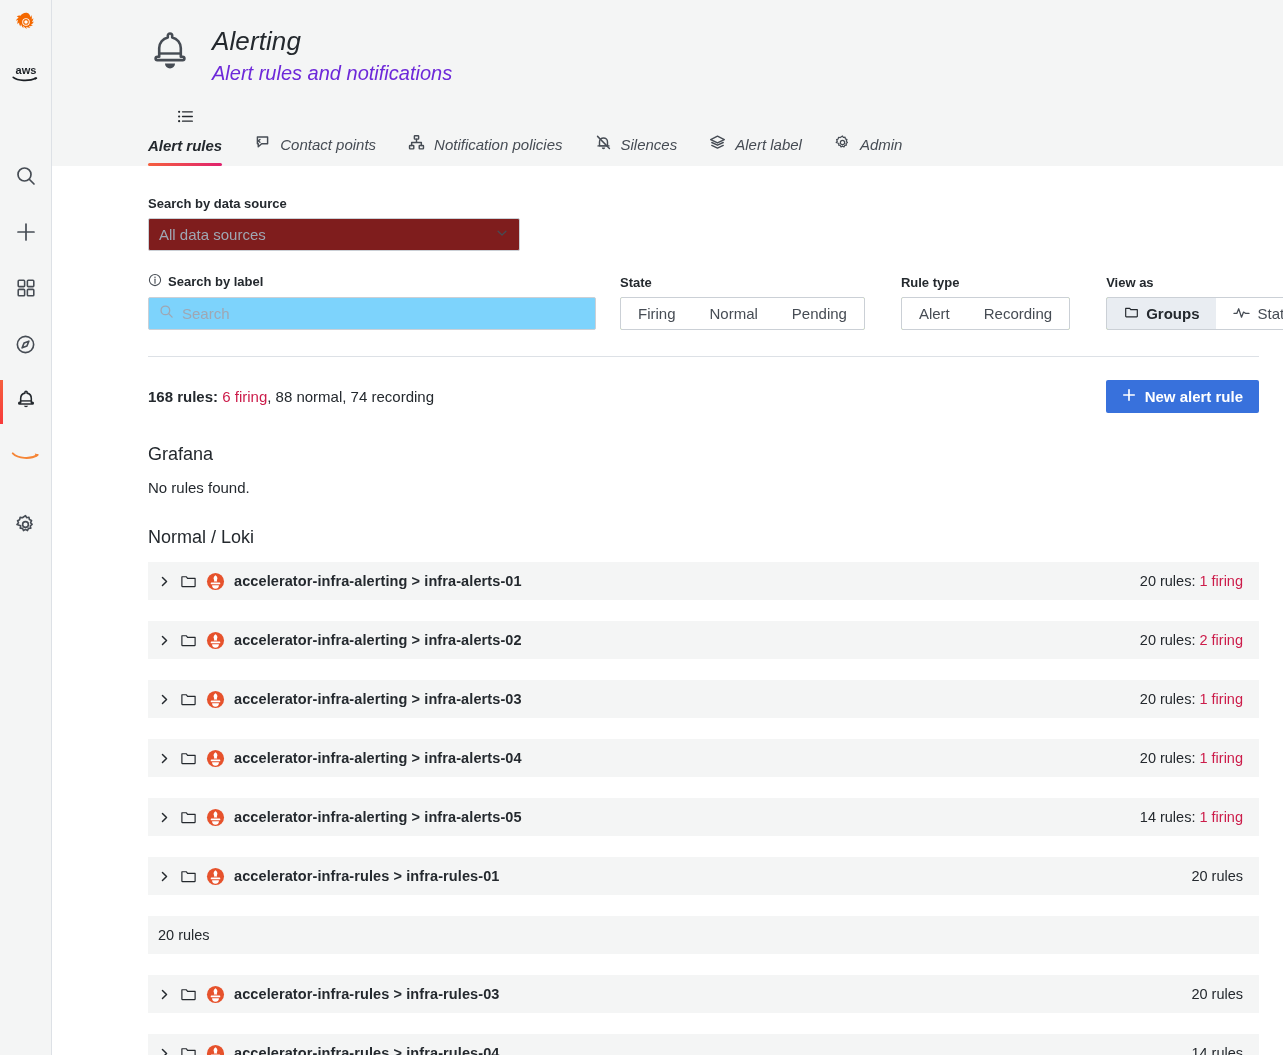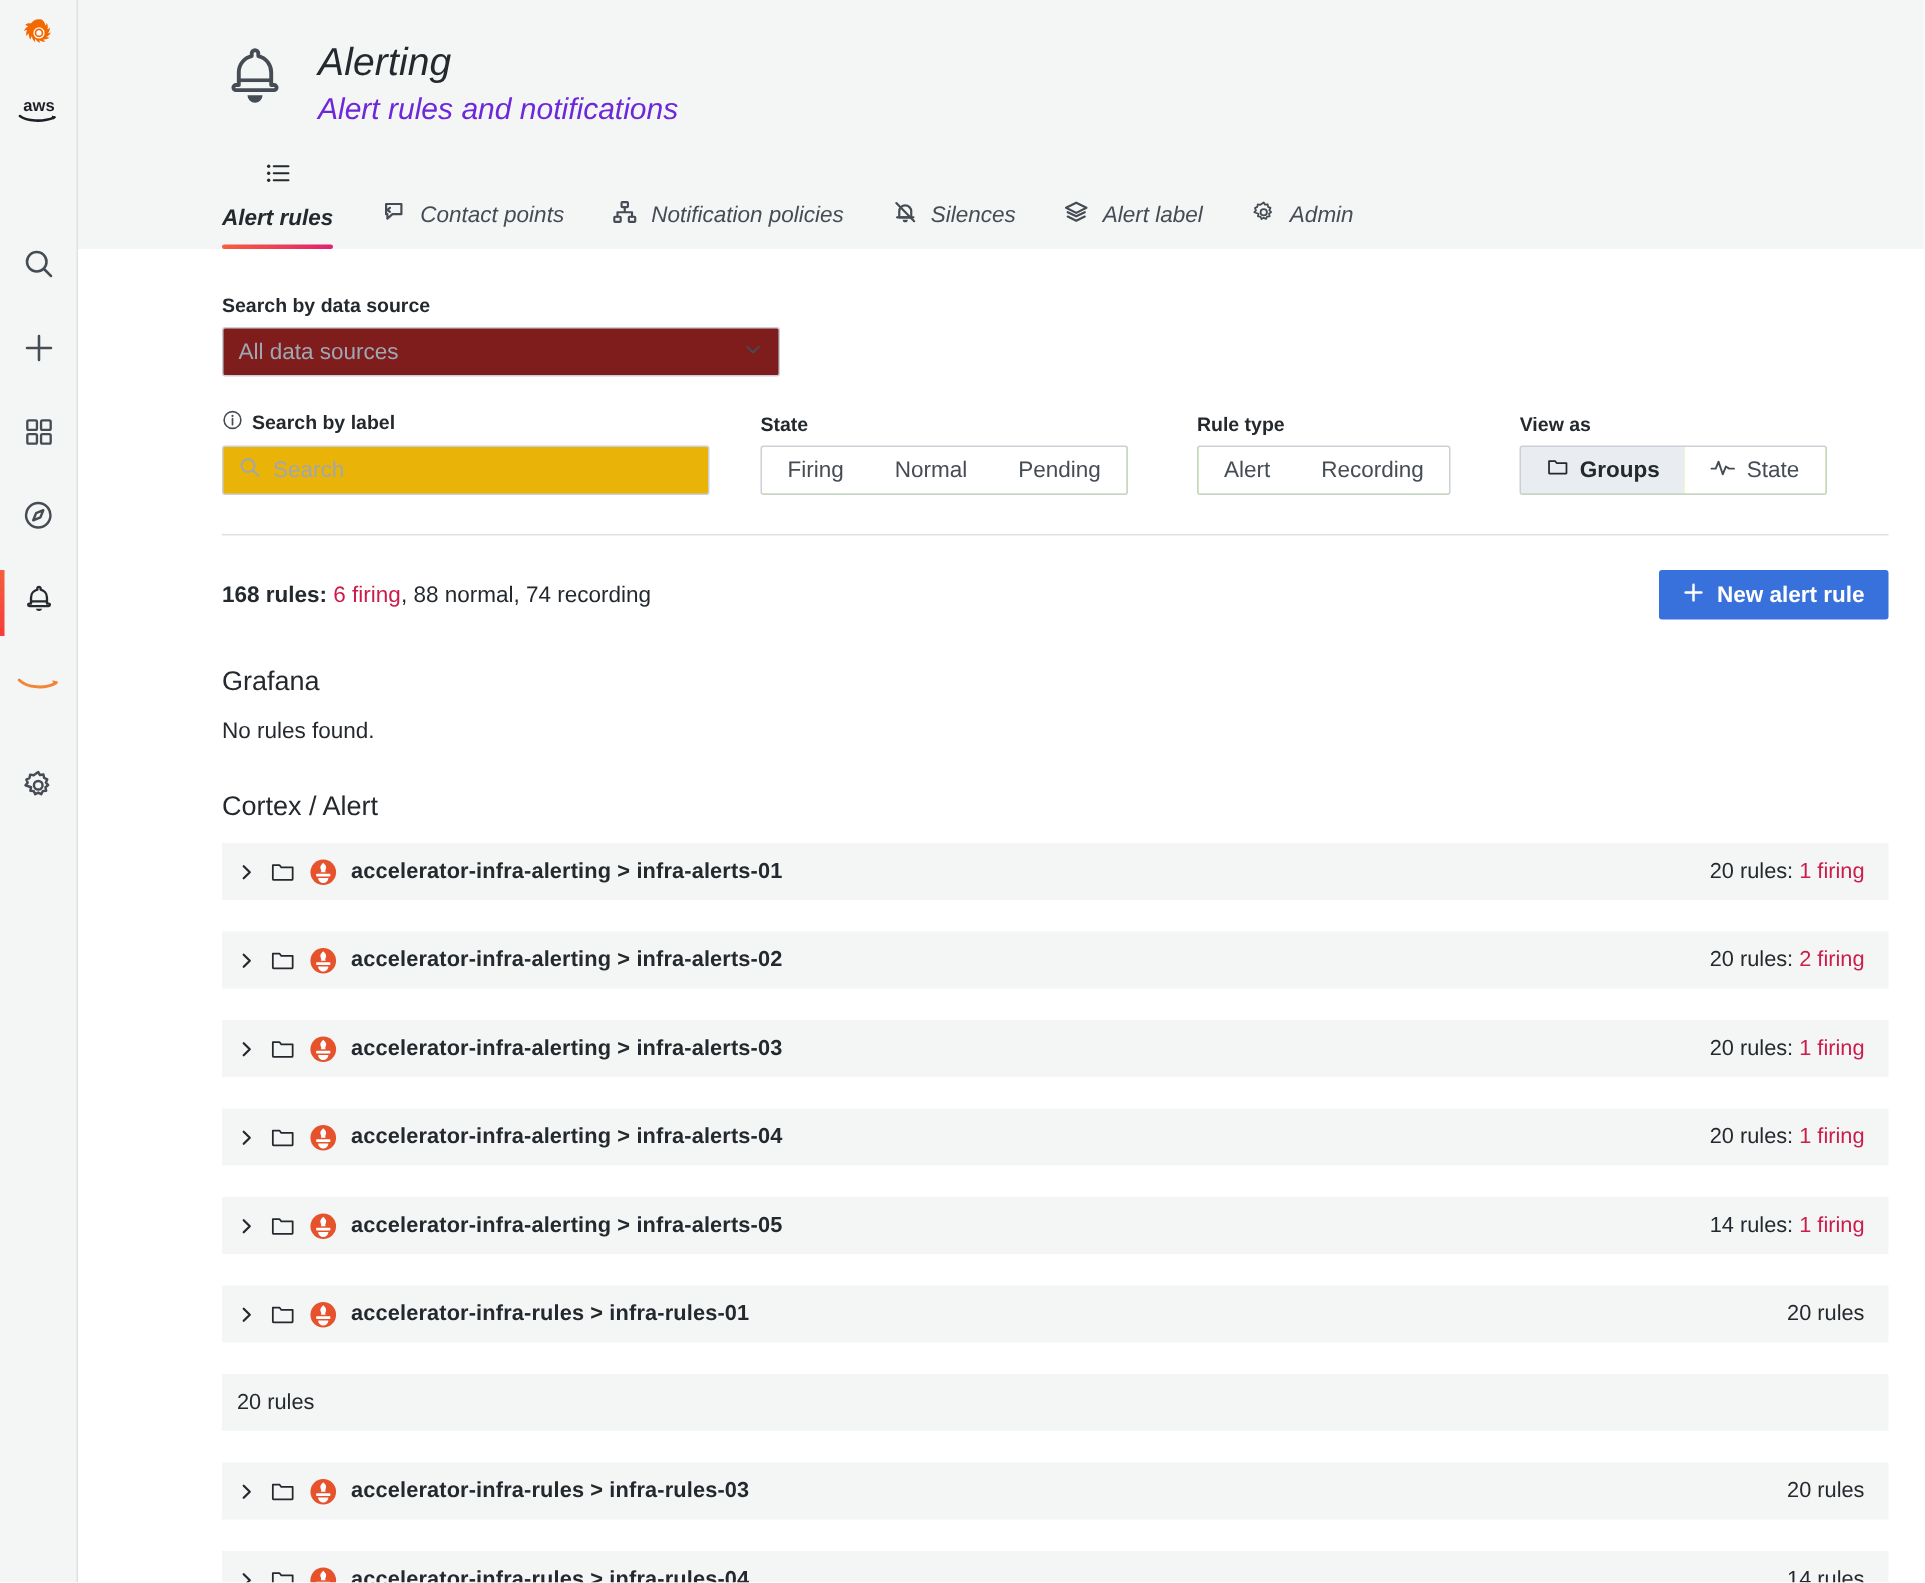--- a/index.html
+++ b/index.html
@@ -67,25 +67,25 @@
   .content { flex: 1; background: #ffffff; padding: 0 24px 0 96px; overflow: hidden; }
 
   
   .filters { padding-top: 30px; }
   .field-label { font-size: 13px; font-weight: bold; color: #24292e; margin-bottom: 7px; display: flex; align-items: center; gap: 6px; }
   .select-box {
     width: 372px; height: 33px; border: 1px solid #cbd0d6; border-radius: 2px;
     background: #7f1d1d; display: flex; align-items: center; justify-content: space-between;
     padding: 0 10px; font-size: 15px; color: #9fa7b3; cursor: pointer;
   }
-  .filters-row2 { display: flex; align-items: flex-end; gap: 18px; margin-top: 22px; }
+  .filters-row2 { display: flex; align-items: flex-end; gap: 8px; margin-top: 22px; }
   .fg { margin-right: 10px; }
   .search-box {
-    width: 325px; height: 33px; border: 1px solid #cbd0d6; border-radius: 2px;
-    background: #eab308; display: flex; align-items: center; gap: 8px; padding: 0 10px;
+    width: 448px; height: 33px; border: 1px solid #cbd0d6; border-radius: 2px;
+    background: #7dd3fc; display: flex; align-items: center; gap: 8px; padding: 0 10px;
   }
   .search-box input {
     border: none; outline: none; font-size: 15px; color: #24292e;
     font-family: "Liberation Sans", sans-serif; background: transparent; width: 100%;
   }
   .search-box input::placeholder { color: #9fa7b3; }
   .radio-group {
     display: flex; border: 1px solid #cbd0d6; border-radius: 2px; overflow: hidden; height: 33px; background: #bef264;
   }
   .radio-opt {
@@ -404,21 +404,21 @@
                 <line x1="2" y1="8" x2="14" y2="8" stroke="#fff" stroke-width="1.9" stroke-linecap="round"></line>
               </svg>
           </span>
           <span>New alert rule</span>
         </button>
       </div>
 
       <h2 class="section-title">Grafana</h2>
       <div class="no-rules">No rules found.</div>
 
-      <h2 class="section-title">Cortex / Alert</h2>
+      <h2 class="section-title">Normal / Loki</h2>
       <div class="group-list" id="group-list">
   <div class="group-row">
     <div class="group-left">
       <span class="chev">
         <svg width="13" height="13" viewBox="0 0 16 16">
                   <path d="M5.5 3l5 5-5 5" fill="none" stroke="#24292e" stroke-width="1.8" stroke-linecap="round" stroke-linejoin="round"></path>
                 </svg>
       </span>
       <span class="folder">
         <svg width="17" height="17" viewBox="0 0 18 18">

